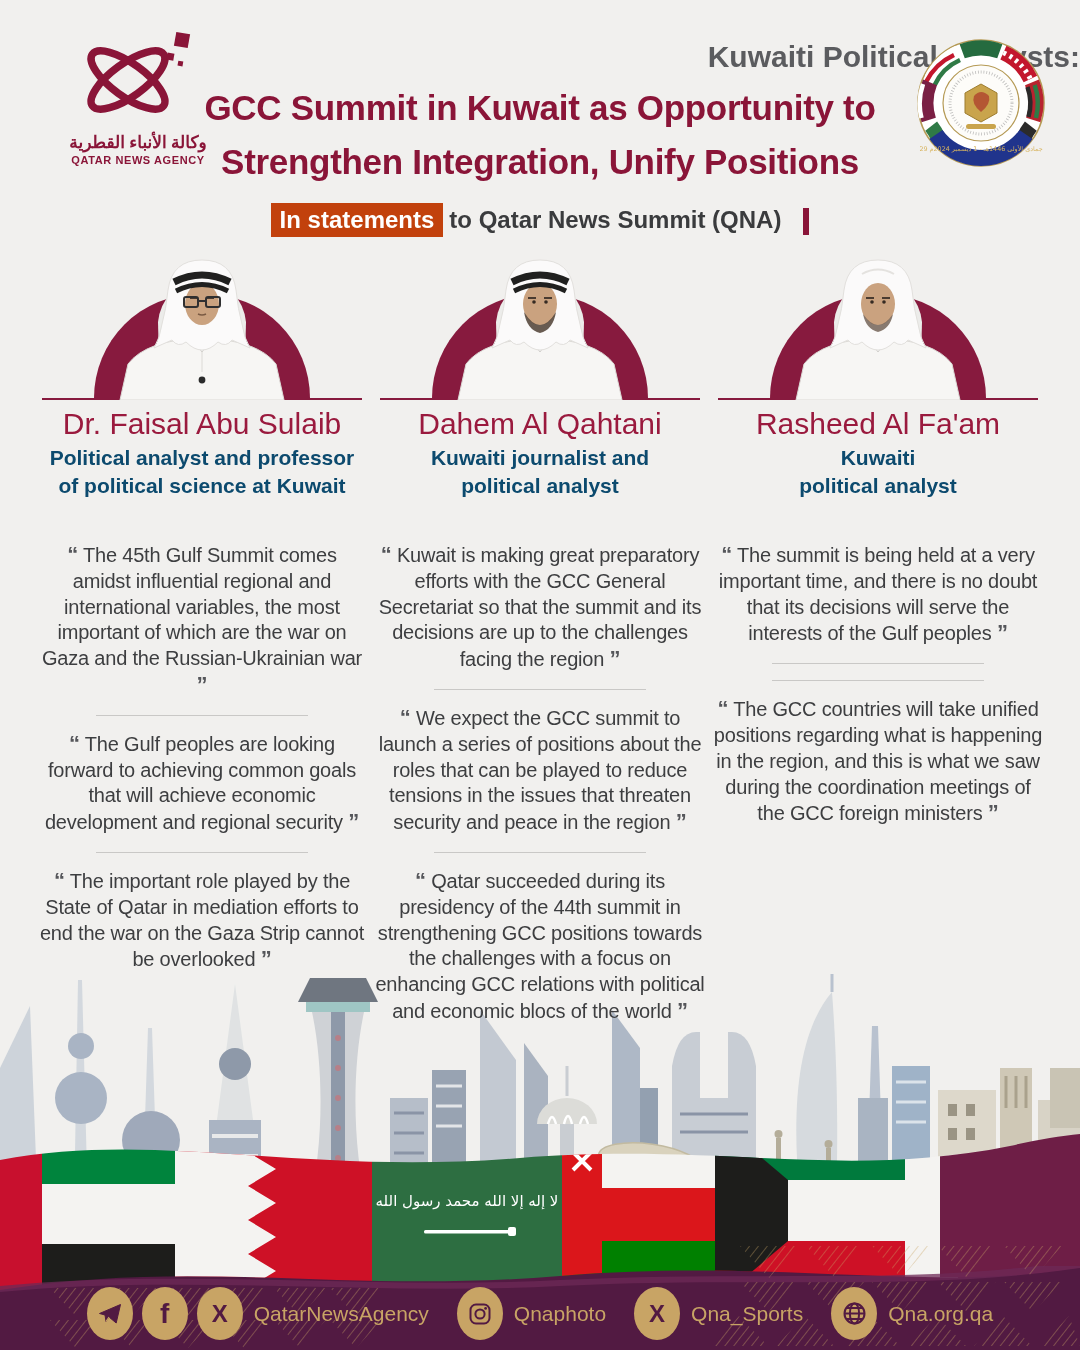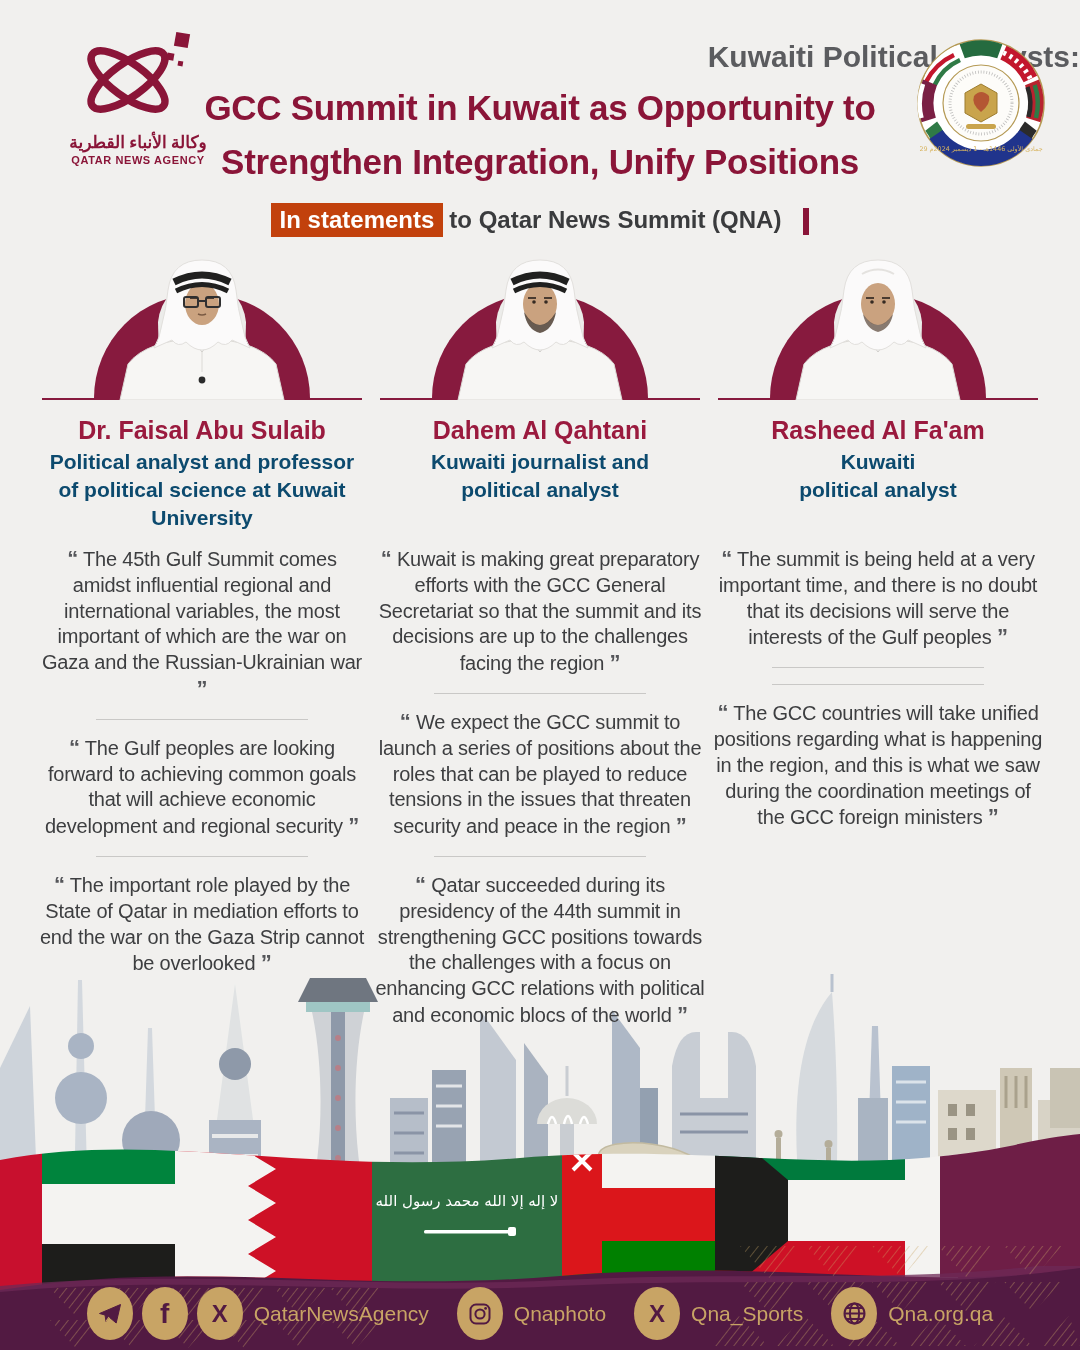--- a/index.html
+++ b/index.html
@@ -18,21 +18,21 @@
   .statement .rest{margin-left:6px;}
   .mbar{display:inline-block;width:6px;height:27px;background:#8a1538;vertical-align:middle;margin-left:22px;}
   
   .col{position:absolute;top:252px;width:332px;text-align:center;z-index:6;}
   .c0{left:36px;} .c1{left:374px;} .c2{left:712px;}
   .photo{position:relative;height:148px;overflow:hidden;}
   .arch{position:absolute;bottom:2px;left:50%;transform:translateX(-50%);width:216px;height:104px;
         background:#871a3e;border-radius:110px 110px 0 0;}
   .photo-line{position:absolute;bottom:0;left:6px;right:6px;height:2px;background:#871a3e;}
   .person{position:absolute;bottom:0;left:50%;transform:translateX(-50%);}
-  .name{margin-top:16px;font-size:25px;font-weight:bold;color:#9a1a3e;}
+  .name{margin-top:7px;font-size:30px;font-weight:normal;color:#9a1a3e;}
   .role{margin-top:3px;min-height:88px;}
   .role div{font-size:21px;font-weight:bold;color:#0c4a6e;line-height:28px;}
   .quotes{margin-top:10px;}
   .quote{margin:0;font-size:20px;line-height:25.8px;color:#3d3e40;letter-spacing:-.2px;}
   .qm{font-weight:bold;color:#55565a;font-size:22px;}
   .sep{width:212px;height:1px;background:#c9c8c6;margin:16px auto 15px auto;}
   
   .skyline{position:absolute;left:0;top:948px;z-index:2;}
   .footer-back{position:absolute;left:0;top:1233px;z-index:3;}
   .flags{position:absolute;left:0;top:1118px;z-index:4;}
@@ -116,21 +116,20 @@
         <line x1="96" y1="49" x2="104" y2="49" stroke="#2f2f30" stroke-width="2"></line>
         <path d="M72,30 Q100,16 128,30" fill="none" stroke="#20201f" stroke-width="7"></path>
         <path d="M74,39 Q100,26 126,39" fill="none" stroke="#20201f" stroke-width="5"></path>
         <circle cx="100" cy="128" r="3.4" fill="#2b2b2b"></circle>
       </svg>
     </div>
     <div class="name">Dr. Faisal Abu Sulaib</div>
     <div class="role">
       <div>Political analyst and professor</div>
       <div>of political science at Kuwait</div>
-      <div>University</div>
     </div>
     <div class="quotes">
       <p class="quote"><span class="qm">“</span> <span>The 45th Gulf Summit comes amidst influential regional and international variables, the most important of which are the war on Gaza and the Russian-Ukrainian war</span> <span class="qm">”</span></p>
       <div class="sep"></div>
       <p class="quote"><span class="qm">“</span> <span>The Gulf peoples are looking forward to achieving common goals that will achieve economic development and regional security</span> <span class="qm">”</span></p>
       <div class="sep"></div>
       <p class="quote"><span class="qm">“</span> <span>The important role played by the State of Qatar in mediation efforts to end the war on the Gaza Strip cannot be overlooked</span> <span class="qm">”</span></p>
     </div>
   </div>
 

